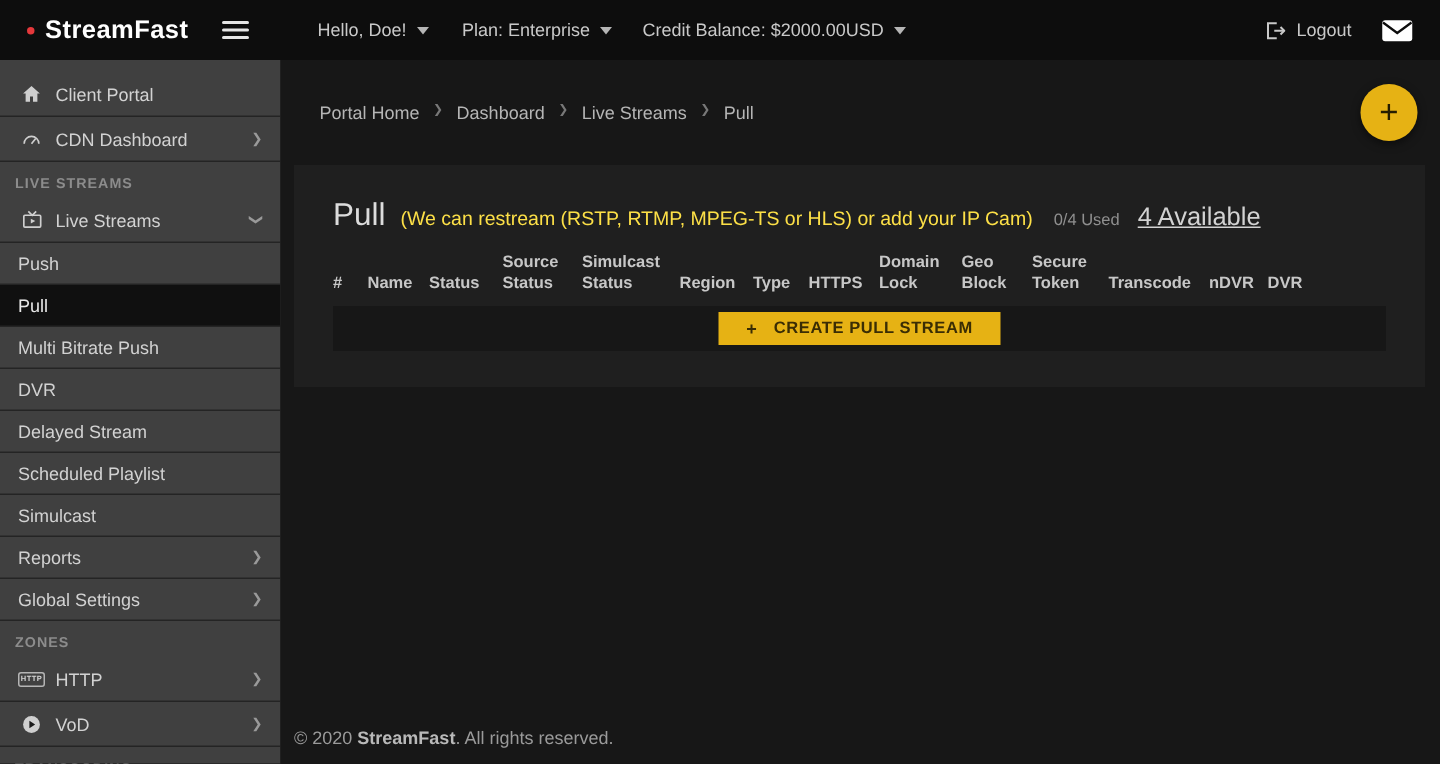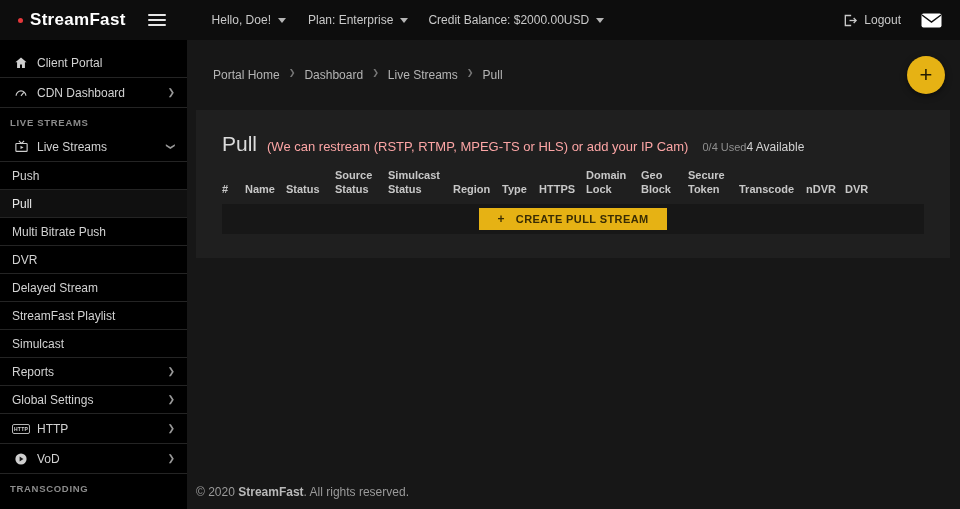--- a/index.html
+++ b/index.html
@@ -19,21 +19,21 @@
     border-top:5px solid #b5b5b5; }
   .tb-greeting { margin-left:46px; }
   .tb-plan { margin-left:22px; }
   .tb-credit { margin-left:20px; }
   .tb-right { margin-left:auto; display:flex; align-items:flex-end; gap:20px; }
   .logout { display:flex; align-items:center; gap:7px; font-size:12px; cursor:pointer; }
   .icon-svg { display:block; }
 
   
   .sidebar { position:absolute; left:0; top:40px; width:187px; height:469px;
-    background:#000000; padding-top:8px; overflow:hidden; }
+    background:#404040; padding-top:8px; overflow:hidden; }
   .side-item { display:flex; align-items:center; height:30px; padding:0 12px;
     border-bottom:1px solid #242424; color:#d2d2d2; font-size:12px; cursor:pointer; position:relative; }
   .side-item .ic { width:18px; margin-right:7px; display:flex; align-items:center; justify-content:center; color:#cfcfcf; }
   .side-sub { height:28px; padding-left:12px; }
   .side-item.active { background:#101010; color:#e8e8e8; }
   .side-section { height:24px; padding:9px 10px 0; font-size:9.5px; font-weight:bold;
     color:#8c8c8c; letter-spacing:.7px; }
   .chev { margin-left:auto; font-size:9px; color:#9a9a9a; line-height:1; }
   .chev.down { transform:rotate(90deg); }
   .http-badge { font-size:5px; font-weight:bold; color:#d5d5d5; border:1px solid #b5b5b5;
@@ -47,23 +47,23 @@
   .crumb-sep { font-size:8px; color:#787878; }
   .fab { position:absolute; right:15px; top:16px; width:38px; height:38px; border-radius:50%;
     background:#e6b214; display:flex; align-items:center; justify-content:center;
     font-size:22px; font-weight:500; color:#241c00; cursor:pointer;
     box-shadow:0 2px 6px rgba(0,0,0,.5); }
 
   .card { position:absolute; left:9px; top:70px; width:754px; height:148px;
     background:#1f1f1f; padding:0 26px; }
   .title-row { display:flex; align-items:baseline; padding-top:22px; }
   .page-title { font-size:21px; color:#dcdcdc; }
-  .page-subtitle { margin-left:10px; font-size:13px; color:#fca5a5; }
+  .page-subtitle { margin-left:10px; font-size:13px; color:#fde047; }
   .usage-used { margin-left:14px; font-size:11px; color:#8f8f8f; }
-  .usage-available { font-size:12px; color:#d2d2d2; }
+  .usage-available { margin-left:12px; font-size:17px; color:#d2d2d2;text-decoration:underline; }
 
   .thead { display:flex; align-items:flex-end; gap:9px; margin-top:13px;
     font-size:11px; font-weight:bold; color:#c7c7c7; line-height:1.25; }
   .th { flex:0 0 auto; }
 
   .create-row { margin-top:7px; height:30px; background:#171717;
     display:flex; align-items:center; justify-content:center; }
   .create-btn { display:flex; align-items:center; gap:11px; background:#e6b214;
     border:none; color:#3a2d04; font-family:inherit; font-size:11px; font-weight:bold;
     letter-spacing:.4px; padding:4px 18px; cursor:pointer; }
@@ -160,35 +160,36 @@
   <div class="side-item side-sub">
     <span>Multi Bitrate Push</span>
   </div>
   <div class="side-item side-sub">
     <span>DVR</span>
   </div>
   <div class="side-item side-sub">
     <span>Delayed Stream</span>
   </div>
   <div class="side-item side-sub">
-    <span>StreamFast Playlist</span>
+    <span>Scheduled Playlist</span>
   </div>
   <div class="side-item side-sub">
     <span>Simulcast</span>
   </div>
 
   <div class="side-item side-sub">
     <span>Reports</span>
     <span class="chev">❯</span>
   </div>
   <div class="side-item side-sub">
     <span>Global Settings</span>
     <span class="chev">❯</span>
   </div>
 
+  <div class="side-section">ZONES</div>
 
   <div class="side-item">
     <span class="ic">
       <span class="http-badge">HTTP</span>
     </span>
     <span>HTTP</span>
     <span class="chev">❯</span>
   </div>
 
   <div class="side-item">

